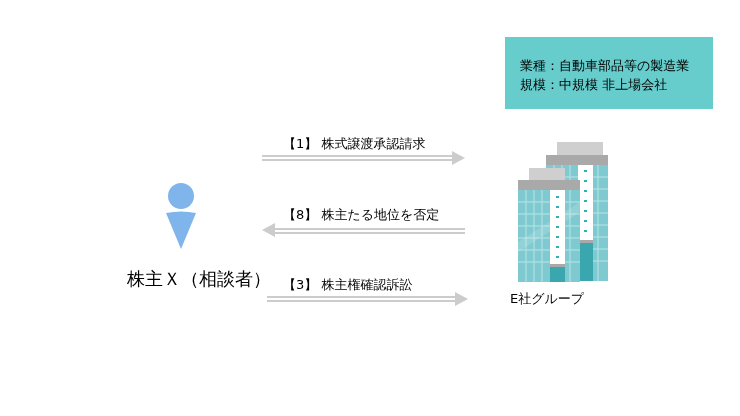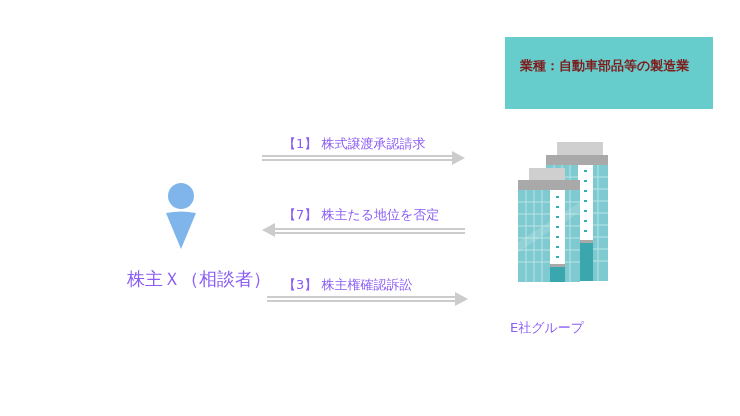--- a/index.html
+++ b/index.html
@@ -1,40 +1,41 @@
 <!DOCTYPE html>
 <html><head>
 <meta charset="utf-8">
 <style>
   html, body { margin:0; padding:0; }
   body { width:740px; height:416px; background:#ffffff; position:relative; overflow:hidden;
          font-family: "DejaVu Sans", "Liberation Sans", sans-serif; color:#222; }
   .abs { position:absolute; }
   .infobox { left:505px; top:37px; width:208px; height:72px; background:#66cdcc; }
-  .infobox .line { position:absolute; left:15px; font-size:13px; color:#7f1d1d; white-space:nowrap;font-weight:bold; }
-  .label { font-size:13px; color:#8b5cf6; white-space:nowrap; }
+  .infobox .line { position:absolute; left:15px; font-size:13px; color:#000000; white-space:nowrap; }
+  .label { font-size:13px; color:#000000; white-space:nowrap; }
   .arrow { position:absolute; }
   .person { left:164px; top:183px; }
   .bldg { left:512px; top:142px; }
 </style>
 </head>
 <body>
 
 <div class="abs infobox">
   <div class="line" style="top:20px;">業種：自動車部品等の製造業</div>
+  <div class="line" style="top:39px;">規模：中規模 非上場会社</div>
 </div>
 
 <div class="abs label" style="left:283px;top:135px;">【1】 株式譲渡承認請求</div>
 <svg class="arrow" style="left:262px;top:150px;" width="204" height="18">
   <rect x="0" y="5" width="192" height="2" fill="#cccccc"></rect>
   <rect x="0" y="9" width="192" height="2" fill="#cccccc"></rect>
   <polygon points="190,1 203,8 190,15" fill="#cccccc"></polygon>
 </svg>
 
-<div class="abs label" style="left:283px;top:206px;">【7】 株主たる地位を否定</div>
+<div class="abs label" style="left:283px;top:206px;">【8】 株主たる地位を否定</div>
 <svg class="arrow" style="left:261px;top:222px;" width="204" height="18">
   <rect x="12" y="6" width="192" height="2" fill="#cccccc"></rect>
   <rect x="12" y="10" width="192" height="2" fill="#cccccc"></rect>
   <polygon points="14,1 1,8 14,15" fill="#cccccc"></polygon>
 </svg>
 
 <div class="abs label" style="left:283px;top:276px;text-align:right;">【3】 株主権確認訴訟</div>
 <svg class="arrow" style="left:267px;top:291px;" width="204" height="18">
   <rect x="0" y="5" width="192" height="2" fill="#cccccc"></rect>
   <rect x="0" y="9" width="192" height="2" fill="#cccccc"></rect>
@@ -101,13 +102,13 @@
       <rect x="44" y="64" width="3" height="2"></rect>
     <rect x="44" y="74" width="3" height="2"></rect>
       <rect x="44" y="84" width="3" height="2"></rect>
     <rect x="44" y="94" width="3" height="2"></rect>
       <rect x="44" y="104" width="3" height="2"></rect>
     <rect x="44" y="114" width="3" height="2"></rect>
   </g>
   <rect x="38" y="122" width="15" height="3" fill="#a9a9a9"></rect>
   <rect x="38" y="125" width="15" height="15" fill="#3aa7ae"></rect>
 </svg>
-<div class="abs label" style="left:510px;top:290px;margin-top:29px;">E社グループ</div>
+<div class="abs label" style="left:510px;top:290px;">E社グループ</div>
 
 </body></html>

